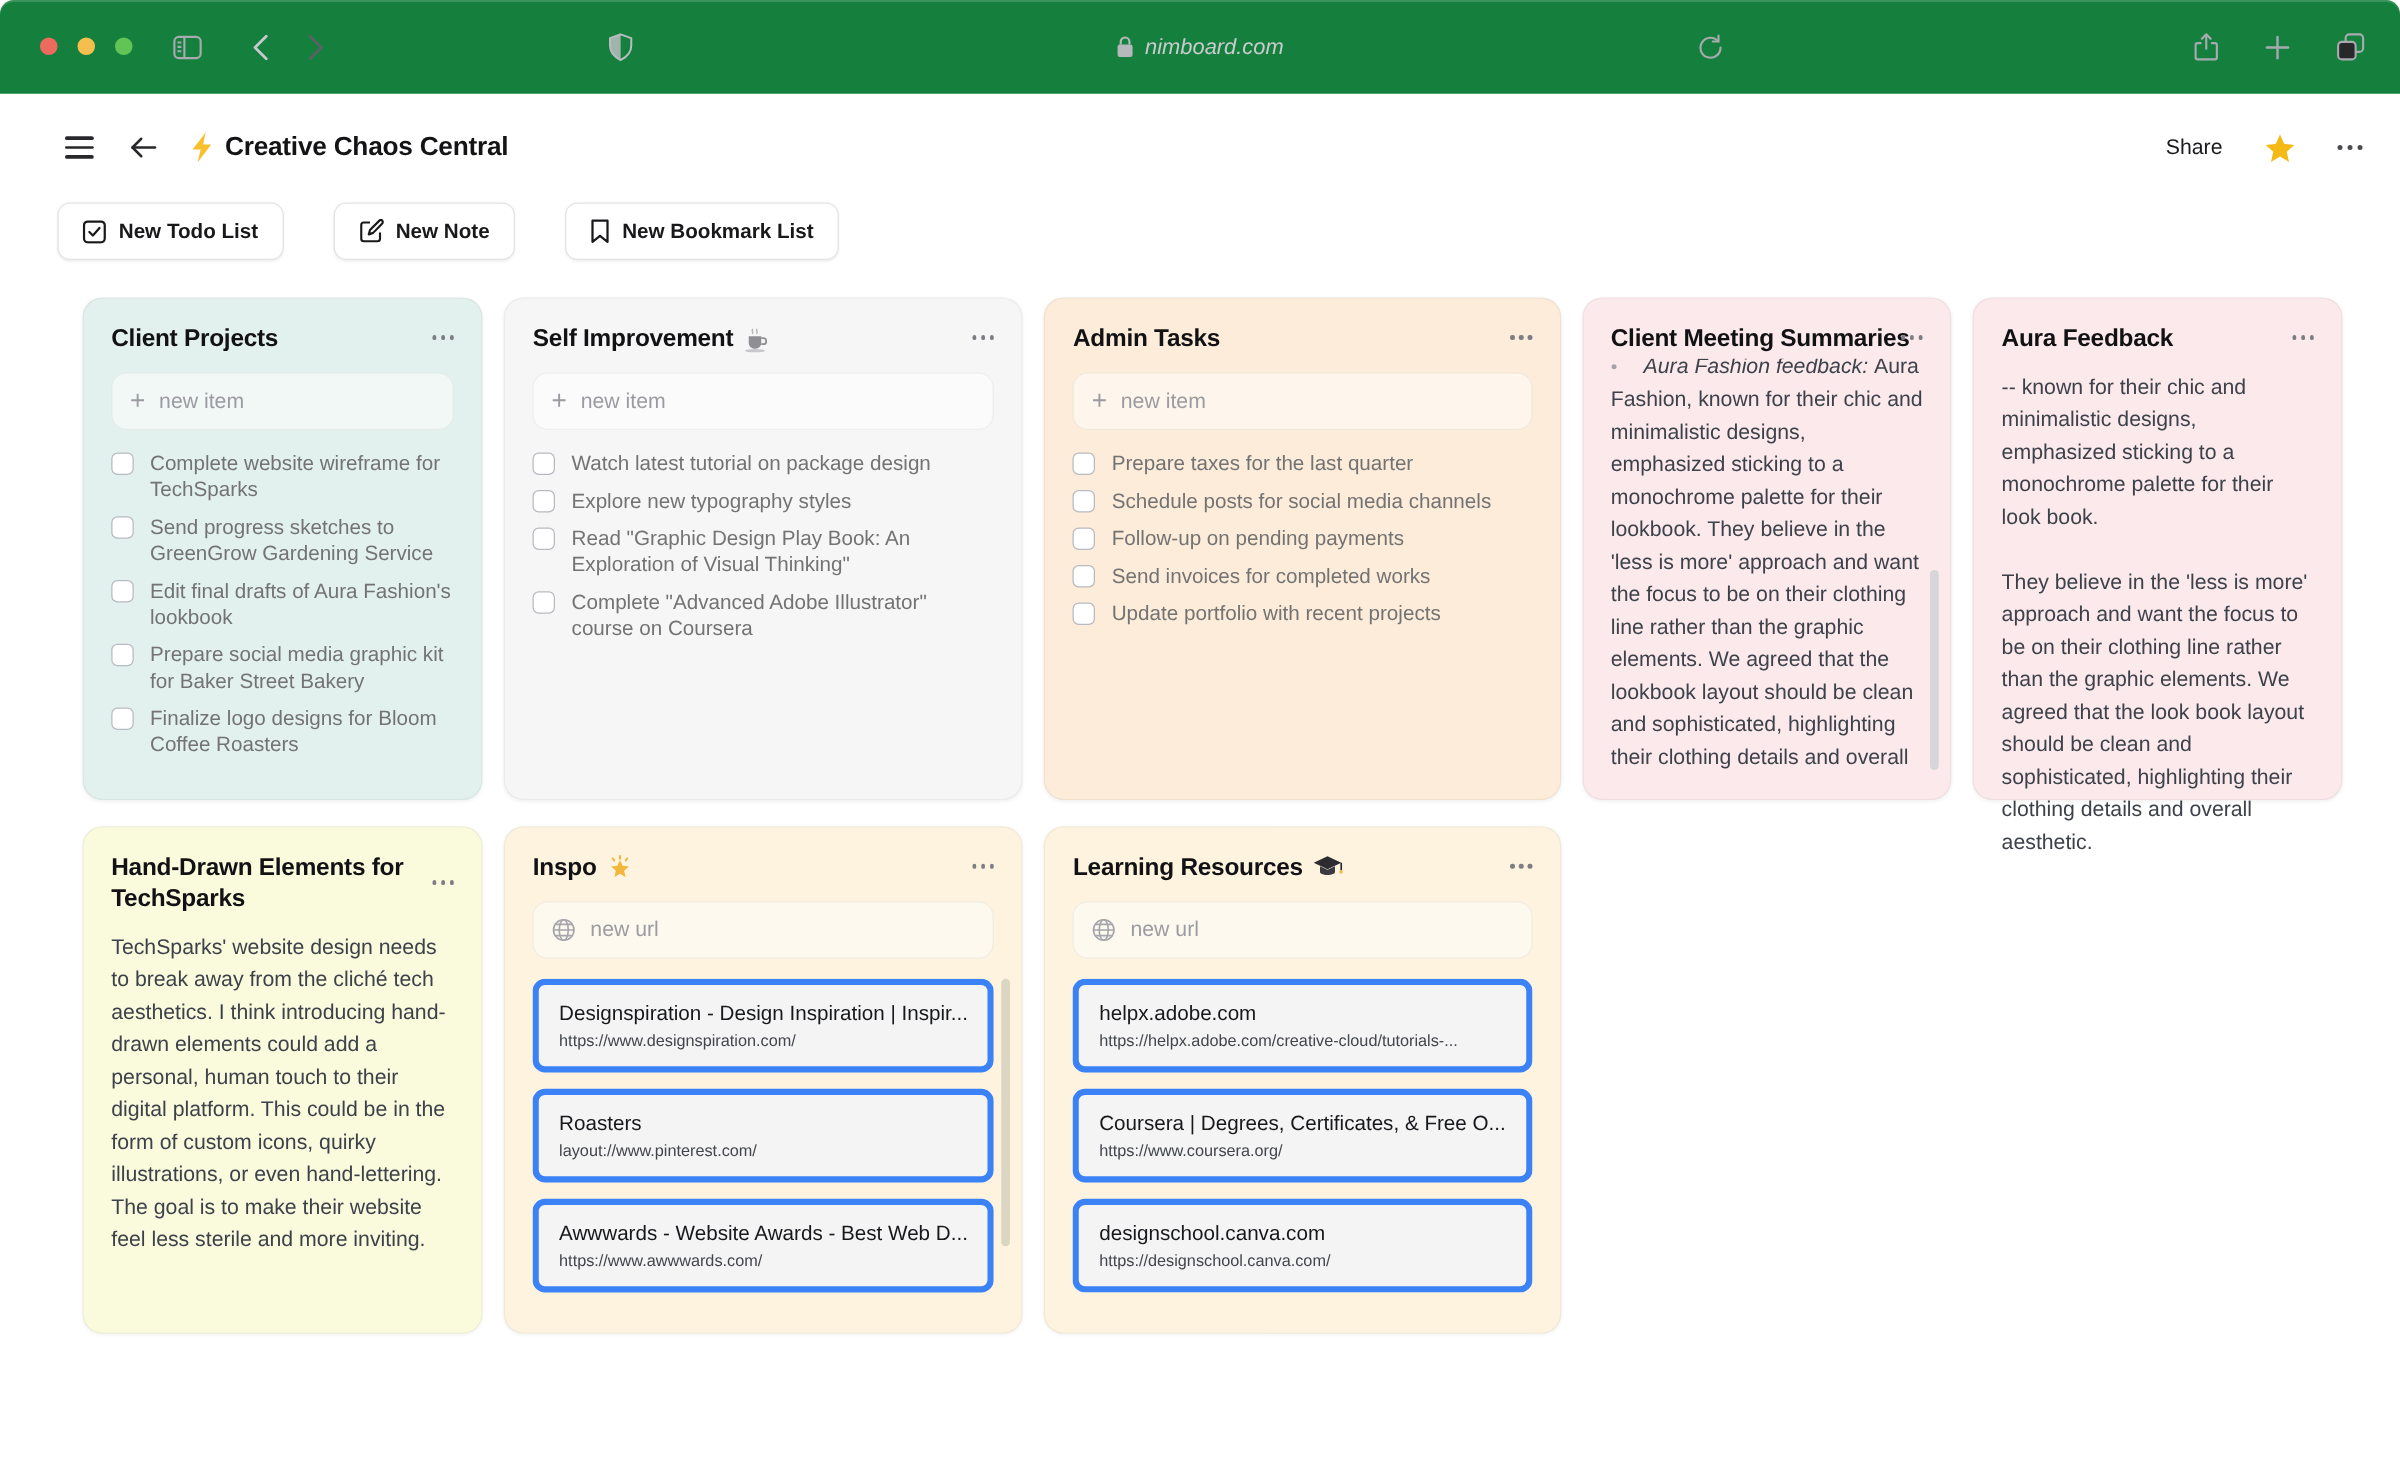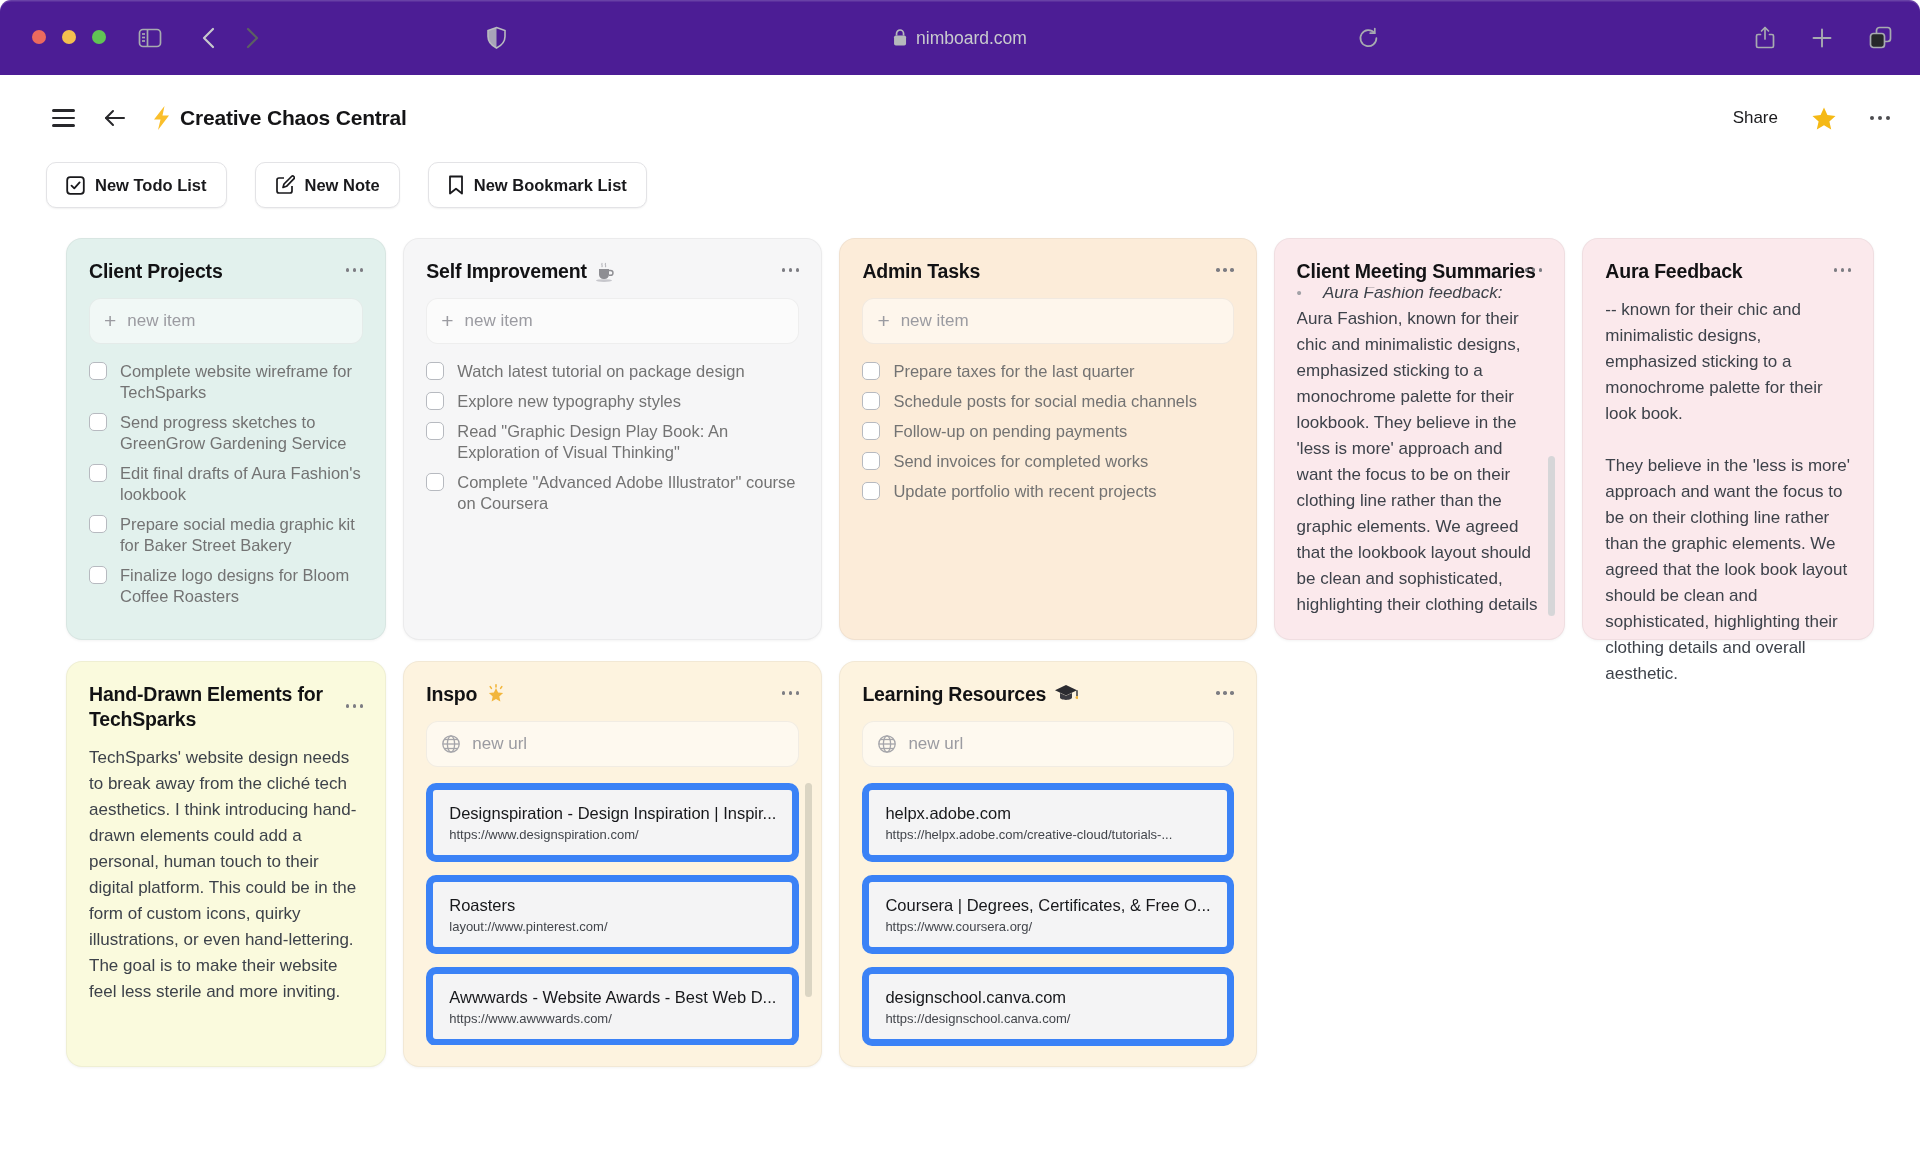--- a/index.html
+++ b/index.html
@@ -1,21 +1,21 @@
 <!DOCTYPE html>
 <html><head>
 <meta charset="utf-8">
 <style>
   * { margin:0; padding:0; box-sizing:border-box; }
   html,body { width:1920px; height:1176px; background:#fff; overflow:hidden;
     font-family:"Liberation Sans","DejaVu Sans",sans-serif; }
 
   
-  .titlebar { position:relative; height:75px; background:#4c1d95;
-    border-radius:11px 11px 0 0; box-shadow:inset 0 1.5px 0 rgba(255,255,255,.16); }
+  .titlebar { position:relative; height:75px; background:#15803d;
+    border-radius:11px 11px 0 0; box-shadow:inset 0 1.5px 0 rgba(255,255,255,.16);font-style:italic; }
   .traffic { position:absolute; left:32px; top:30px; display:flex; gap:16px; }
   .tl { width:14px; height:14px; border-radius:50%; }
   .tl.red{ background:#ec6a5e; } .tl.yellow{ background:#f4bf4f; } .tl.green{ background:#61c454; }
   .tb-ic { position:absolute; top:50%; transform:translateY(-50%); color:#a7abb0; cursor:default; }
   .urlbox { position:absolute; left:50%; top:50%; transform:translate(-50%,-50%);
     display:flex; align-items:center; gap:9px; color:#c9cbce; font-size:17.5px; }
   .tb-right { position:absolute; right:28px; top:50%; transform:translateY(-50%);
     display:flex; align-items:center; gap:37px; color:#a7abb0; }
 
   
@@ -24,21 +24,21 @@
   .hamburger i { display:block; height:2.4px; border-radius:2px; background:#28282b; }
   .back-arrow { margin-right:26px; color:#28282b; }
   .bolt { margin-right:9px; }
   .page-title { font-size:21px; font-weight:700; color:#141416; letter-spacing:-.2px; }
   .header-right { margin-left:auto; display:flex; align-items:center; gap:33px; }
   .share-label { font-size:17px; color:#1b1b1e; }
   .dots { display:flex; gap:4px; }
   .dots i { width:4px; height:4px; border-radius:50%; background:#4c4c50; display:block; }
 
   
-  .actions { display:flex; gap:28px; margin:31px 0 0 46px; }
+  .actions { display:flex; gap:40px; margin:31px 0 0 46px; }
   .act-btn { display:flex; align-items:center; gap:10px; height:46px; padding:0 19px;
     background:#fff; border:1px solid #e3e3e6; border-radius:10px;
     box-shadow:0 1px 2px rgba(0,0,0,.06); font-size:16.5px; font-weight:700; color:#19191c; }
 
   
   .board { display:grid; grid-template-columns:repeat(5,1fr); grid-template-rows:402px 406px;
     gap:21px 17px; padding:30px 46px 0;margin-left:20px; }
   .card { position:relative; border-radius:16px; padding:20px 22px;
     border:1px solid rgba(0,0,0,.045); box-shadow:0 1px 3px rgba(0,0,0,.05); }
   .card-head { display:flex; align-items:flex-start; }
@@ -69,21 +69,21 @@
   .bullet { color:#a2a2a7; margin-right:21px; font-size:15px; }
   .lead { font-style:italic; }
   .lead::after { content:" "; }
 
   .thumb { position:absolute; width:7px; border-radius:4px; background:#d6d6d8; }
   .thumb.meet { top:217px; right:9px; height:160px; }
   .thumb.inspo { top:121px; right:9px; height:214px; background:#dbd5c3; }
 
   .bm-list { margin-top:16px; display:flex; flex-direction:column; gap:13px; overflow:hidden; }
   .bm-list.clip { height:262px; }
-  .bm { background:#f4f4f5; border:7px solid #3b82f6; border-radius:10px; padding:12px 16px 13px; }
+  .bm { background:#f4f4f5; border:5px solid #3b82f6; border-radius:10px; padding:12px 16px 13px; }
   .bm-title { font-size:16.5px; color:#17181b; white-space:nowrap; overflow:hidden; line-height:22px; }
   .bm-url { font-size:13px; color:#42454b; margin-top:3px; white-space:nowrap; overflow:hidden; }
 
   svg { display:block; }
 </style>
 </head>
 <body>
 
 <div class="titlebar">
   <div class="traffic">

